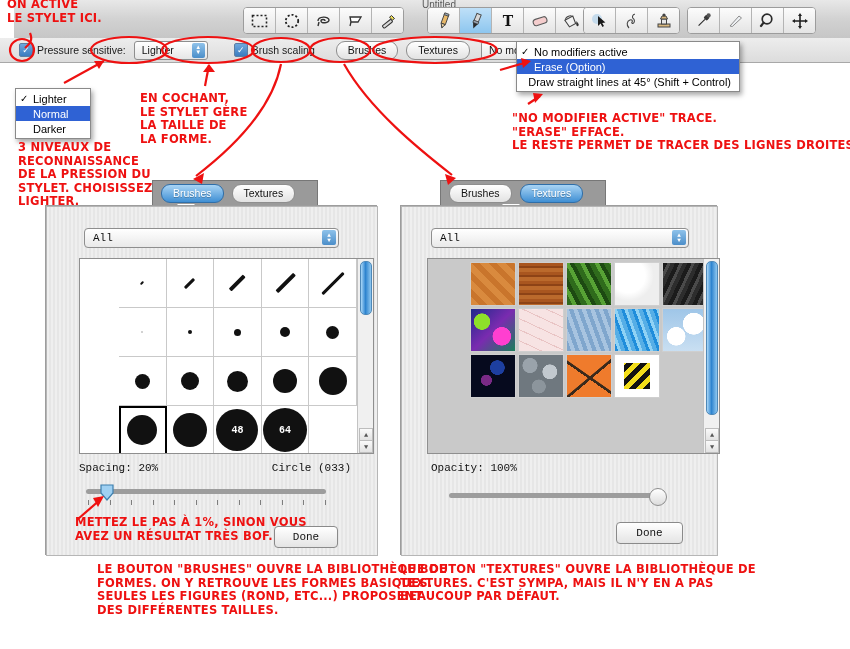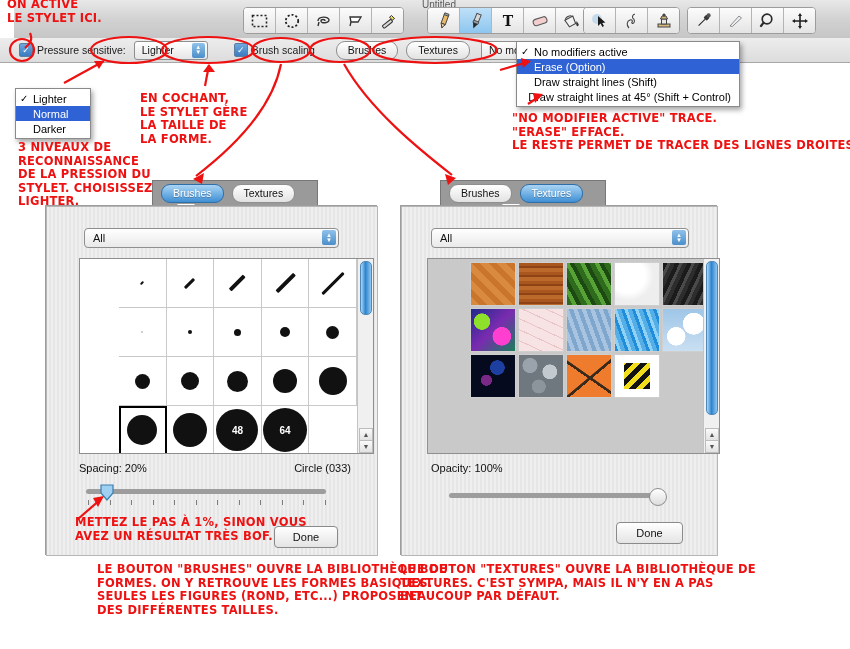--- a/index.html
+++ b/index.html
@@ -85,21 +85,21 @@
   .menu{
     position:absolute;background:#ffffff;border:1px solid #8a8a8a;
     box-shadow:2px 3px 5px rgba(0,0,0,.35);
     font-size:11px;color:#000;padding:2px 0;
   }
   .mi{height:15px;display:flex;align-items:center;padding:0 8px 0 4px;white-space:nowrap;}
   .mi .tick{width:13px;display:inline-block;font-size:10px;}
   .mi.hl{background:#2f62d4;color:#fff;}
 
   
-  .palette{position:absolute;background:#e9e9e9;border:1px solid #9d9d9d;}
+  .palette{position:absolute;background:#e9e9e9;border:1px solid #9d9d9d;font-family:Liberation Mono, monospace;}
   .paletteTabs{
     position:absolute;height:24px;background:#9a9a9a;
     border:1px solid #777;display:flex;align-items:center;gap:8px;padding:0 8px;
   }
   .tabptr{position:absolute;width:0;height:0;border-left:9px solid transparent;
     border-right:9px solid transparent;border-top:9px solid #ffffff;}
   .panelbody{position:absolute;
     background:repeating-linear-gradient(to right,#efefef 0 2px,#e6e6e6 2px 4px);
     border:1px solid #b6b6b6;}
   .selectbox{
@@ -318,24 +318,20 @@
 </div>
 
 <div class="menu" style="left:516px;top:41px;width:222px;">
   <div class="mi">
     <span class="tick">✓</span>
     <span>No modifiers active</span>
   </div>
   <div class="mi hl">
     <span class="tick"></span>
     <span>Erase (Option)</span>
-  </div>
-  <div class="mi">
-    <span class="tick"></span>
-    <span>Draw straight lines (Shift)</span>
   </div>
   <div class="mi">
     <span class="tick"></span>
     <span>Draw straight lines at 45° (Shift + Control)</span>
   </div>
 </div>
 
 <div class="menu" style="left:15px;top:88px;width:74px;">
   <div class="mi">
     <span class="tick">✓</span>

